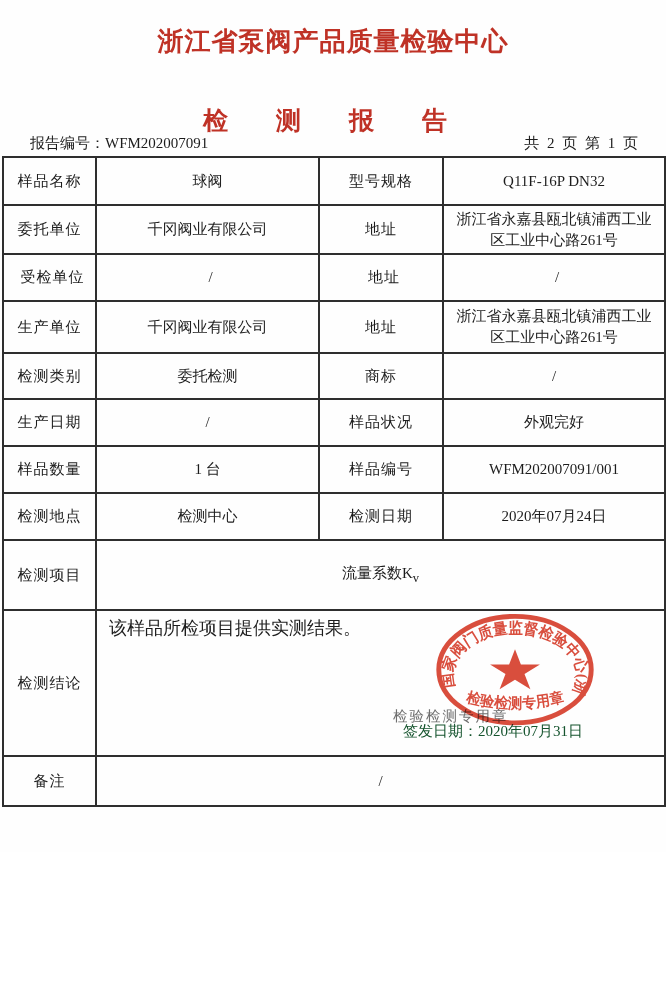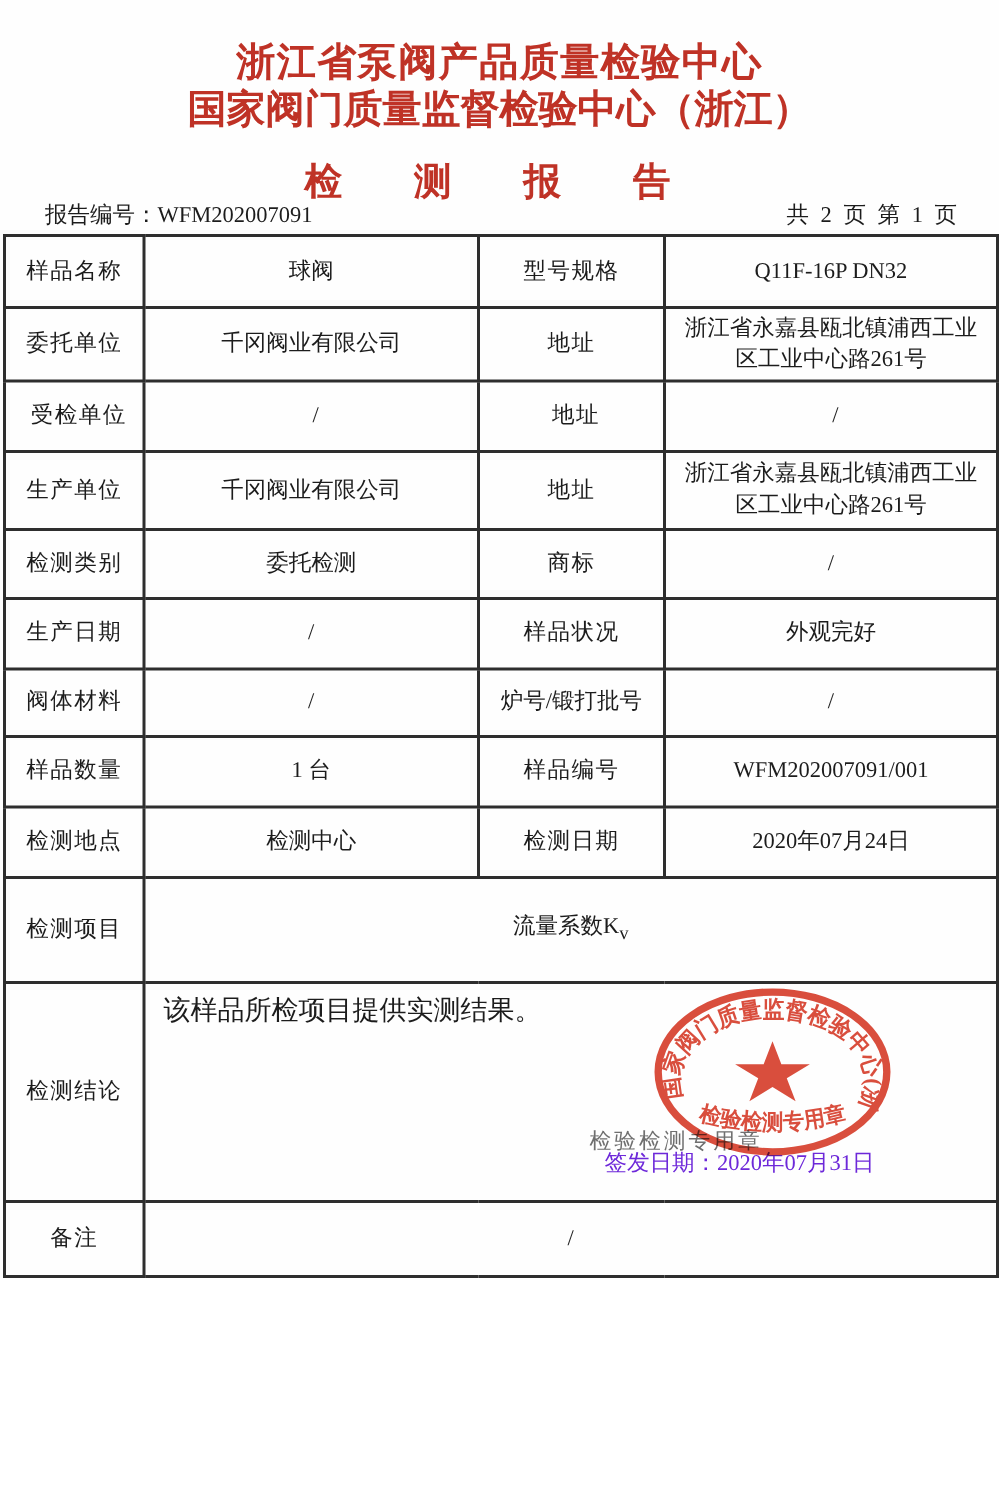--- a/index.html
+++ b/index.html
@@ -26,41 +26,40 @@
   td.lab{letter-spacing:1px;}
   td.addr{font-size:14px;padding:2px 8px;line-height:1.5;}
   tr.r1 td{height:42px;} tr.r2 td{height:43px;} tr.r3 td{height:41px;padding-left:12px;} tr.r4 td{height:46px;}
   tr.r5 td{height:40px;} tr.r6 td{height:41px;} tr.r7 td{height:39px;} tr.r8 td{height:41px;}
   tr.r9 td{height:42px;} tr.r10 td{height:41px;} tr.r11 td{height:58px;} tr.r12 td{height:64px;}
   tr.r13 td{height:140px;} tr.r14 td{height:44px;}
   td.proj-val{text-align:left;vertical-align:top;padding:8px 0 0 12px;}
   td.concl{position:relative;text-align:left;vertical-align:top;padding:0;}
   .concl-text{position:absolute;left:12px;top:5px;font-size:18px;}
   .stamp-ph{position:absolute;left:296px;top:95px;font-size:14.5px;color:#6f6f6f;letter-spacing:2px;}
-  .signdate{position:absolute;left:306px;top:110px;font-size:15px;color:#6d28d9;}
+  .signdate{position:absolute;left:306px;top:110px;font-size:15px;color:#14532d;}
   .mono-num{font-family:"Liberation Serif","DejaVu Serif",serif;}
 
   
   .seal{position:absolute;left:336px;top:-2px;width:164px;height:118px;opacity:.9;
         mix-blend-mode:multiply;pointer-events:none;}
 
   
   .footer{position:absolute;left:0;top:944px;width:666px;height:56px;}
   .sig-label{position:absolute;font-size:15px;top:20px;letter-spacing:1px;}
   .lab-approve{left:30px;} .lab-review{left:255px;} .lab-prepare{left:475px;}
   .sig-svg{position:absolute;top:-4px;}
   .sig1{left:62px;} .sig2{left:292px;} .sig3{left:506px;}
 </style>
 </head>
 <body>
 
 <div class="page">
 
   <div class="title1 red">浙江省泵阀产品质量检验中心</div>
-  <div class="title2 red">国家阀门质量监督检验中心（浙江）</div>
   <div class="title3 red">检测报告</div>
 
   <div class="meta">
     <span class="left"><span>报告编号：</span><span class="mono-num">WFM202007091</span></span>
     <span class="right">共 2 页  第 1 页</span>
   </div>
 
   <table class="report">
     <colgroup>
         <col style="width:93px">
@@ -98,26 +97,20 @@
       <td class="lab">检测类别</td>
       <td>委托检测</td>
       <td class="lab">商标</td>
       <td>/</td>
     </tr>
     <tr class="r6">
       <td class="lab">生产日期</td>
       <td>/</td>
       <td class="lab">样品状况</td>
       <td>外观完好</td>
-    </tr>
-    <tr class="r7">
-      <td class="lab">阀体材料</td>
-      <td>/</td>
-      <td class="lab" style="letter-spacing:0">炉号/锻打批号</td>
-      <td>/</td>
     </tr>
     <tr class="r8">
       <td class="lab">样品数量</td>
       <td>1 台</td>
       <td class="lab">样品编号</td>
       <td>WFM202007091/001</td>
     </tr>
     <tr class="r10">
       <td class="lab">检测地点</td>
       <td>检测中心</td>

